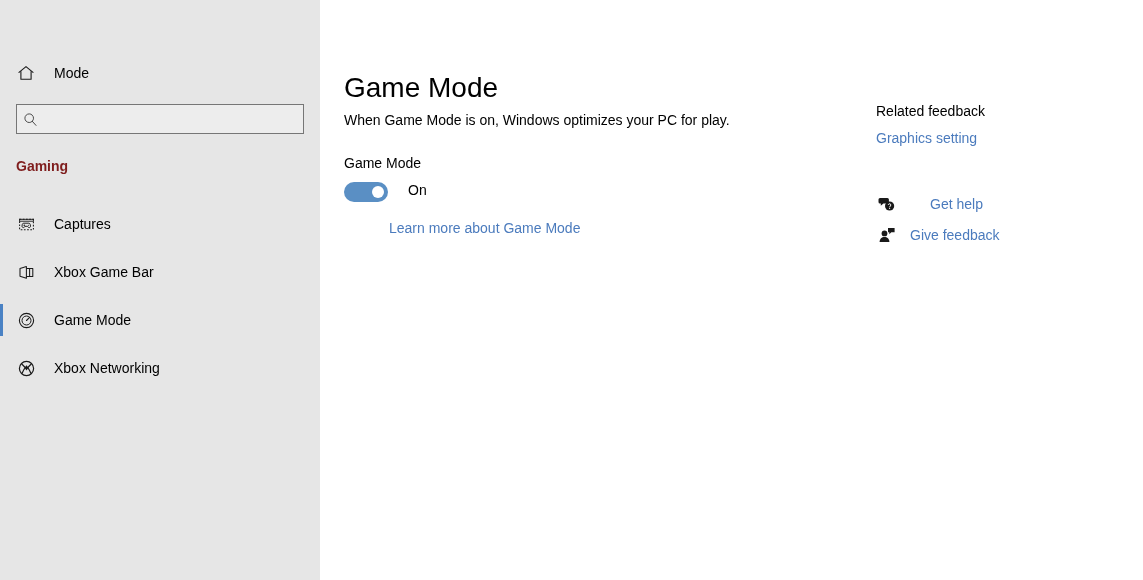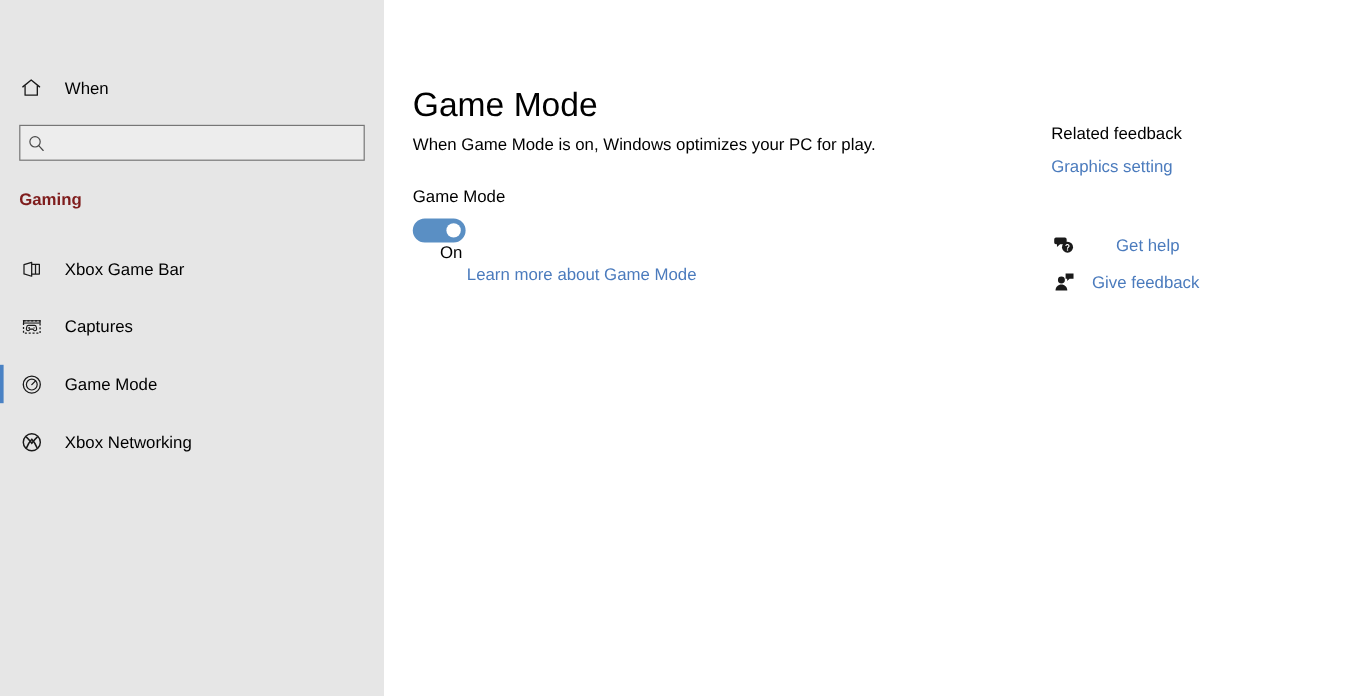--- a/index.html
+++ b/index.html
@@ -184,22 +184,21 @@
     left: 24px;
     top: 155px;
     font-size: 14px;
     color: #000000;
   }
   #toggle-row {
     position: absolute;
     left: 24px;
     top: 182px;
     display: flex;
-    align-items: center;
-    flex-direction: column;
+    align-items: flex-start;
   }
   #game-mode-toggle {
     width: 44px;
     height: 20px;
     border-radius: 10px;
     background: #5a8fc4;
     position: relative;
     cursor: default;
     border: none;
     padding: 0;
@@ -300,63 +299,63 @@
 
 <div id="sidebar">
 
   <div id="home-item">
     <span class="nav-ico">
       <svg width="18" height="18" viewBox="0 0 18 18">
         <path d="M2 8.4 L9 2.6 L16 8.4" fill="none" stroke="#1a1a1a" stroke-width="1.1" stroke-linejoin="round" stroke-linecap="round"></path>
         <path d="M3.9 7.3 V15.3 H14.1 V7.3" fill="none" stroke="#1a1a1a" stroke-width="1.1" stroke-linejoin="round"></path>
       </svg>
     </span>
-    <span class="nav-label">When</span>
+    <span class="nav-label">Mode</span>
   </div>
 
   <div id="search-box">
     <span id="search-icon-wrap">
       <svg width="15" height="15" viewBox="0 0 15 15">
         <circle cx="6.2" cy="6.2" r="4.3" fill="none" stroke="#4a4a4a" stroke-width="1"></circle>
         <line x1="9.3" y1="9.3" x2="13" y2="13.4" stroke="#4a4a4a" stroke-width="1" stroke-linecap="round"></line>
       </svg>
     </span>
   </div>
 
   <div id="section-heading">Gaming</div>
 
   <div id="nav-list">
-
-    <div class="nav-item">
-      <span class="sel-bar"></span>
-      <span class="nav-ico">
-        <svg width="19" height="19" viewBox="0 0 19 19">
-          <path d="M3 5.6 L9.4 3.6 V15.2 L3 13.3 Z" fill="none" stroke="#1a1a1a" stroke-width="1.05" stroke-linejoin="round"></path>
-          <path d="M9.4 5.4 H15.8 V13.4 H9.4" fill="none" stroke="#1a1a1a" stroke-width="1.05" stroke-linejoin="round"></path>
-          <line x1="12.6" y1="5.4" x2="12.6" y2="13.4" stroke="#1a1a1a" stroke-width="1.05"></line>
-        </svg>
-      </span>
-      <span class="nav-label">Xbox Game Bar</span>
-    </div>
 
     <div class="nav-item">
       <span class="sel-bar"></span>
       <span class="nav-ico">
         <svg width="19" height="19" viewBox="0 0 19 19">
           <path d="M2.6 4.3 H16.4 V14.7 H2.6 Z" fill="none" stroke="#1a1a1a" stroke-width="1.05" stroke-dasharray="1.7 1.5"></path>
           <rect x="2.6" y="4.3" width="13.8" height="1.9" fill="none" stroke="#1a1a1a" stroke-width="0.9"></rect>
           <path d="M6.4 12.6 c-0.9 0 -1.5 -0.7 -1.4 -1.6 l0.3 -1.6 c0.1 -0.7 0.7 -1.2 1.4 -1.2 h5.1 c0.7 0 1.3 0.5 1.4 1.2 l0.3 1.6 c0.15 0.9 -0.5 1.6 -1.4 1.6 c-0.5 0 -0.9 -0.3 -1.2 -0.7 l-0.4 -0.6 h-2.5 l-0.4 0.6 c-0.3 0.4 -0.7 0.7 -1.2 0.7 Z" fill="none" stroke="#1a1a1a" stroke-width="0.95" stroke-linejoin="round"></path>
           <line x1="6.6" y1="10.3" x2="8.0" y2="10.3" stroke="#1a1a1a" stroke-width="0.8"></line>
           <line x1="7.3" y1="9.6" x2="7.3" y2="11.0" stroke="#1a1a1a" stroke-width="0.8"></line>
           <circle cx="11.4" cy="10.3" r="0.55" fill="#1a1a1a"></circle>
         </svg>
       </span>
       <span class="nav-label">Captures</span>
     </div>
 
+    <div class="nav-item">
+      <span class="sel-bar"></span>
+      <span class="nav-ico">
+        <svg width="19" height="19" viewBox="0 0 19 19">
+          <path d="M3 5.6 L9.4 3.6 V15.2 L3 13.3 Z" fill="none" stroke="#1a1a1a" stroke-width="1.05" stroke-linejoin="round"></path>
+          <path d="M9.4 5.4 H15.8 V13.4 H9.4" fill="none" stroke="#1a1a1a" stroke-width="1.05" stroke-linejoin="round"></path>
+          <line x1="12.6" y1="5.4" x2="12.6" y2="13.4" stroke="#1a1a1a" stroke-width="1.05"></line>
+        </svg>
+      </span>
+      <span class="nav-label">Xbox Game Bar</span>
+    </div>
+
     <div class="nav-item selected">
       <span class="sel-bar"></span>
       <span class="nav-ico">
         <svg width="19" height="19" viewBox="0 0 19 19">
           <circle cx="9.5" cy="9.5" r="7.1" fill="none" stroke="#1a1a1a" stroke-width="1.1"></circle>
           <circle cx="9.5" cy="9.5" r="4.5" fill="none" stroke="#1a1a1a" stroke-width="1"></circle>
           <line x1="9.5" y1="9.5" x2="12.6" y2="6.4" stroke="#1a1a1a" stroke-width="1.1" stroke-linecap="round"></line>
         </svg>
       </span>
       <span class="nav-label">Game Mode</span>

